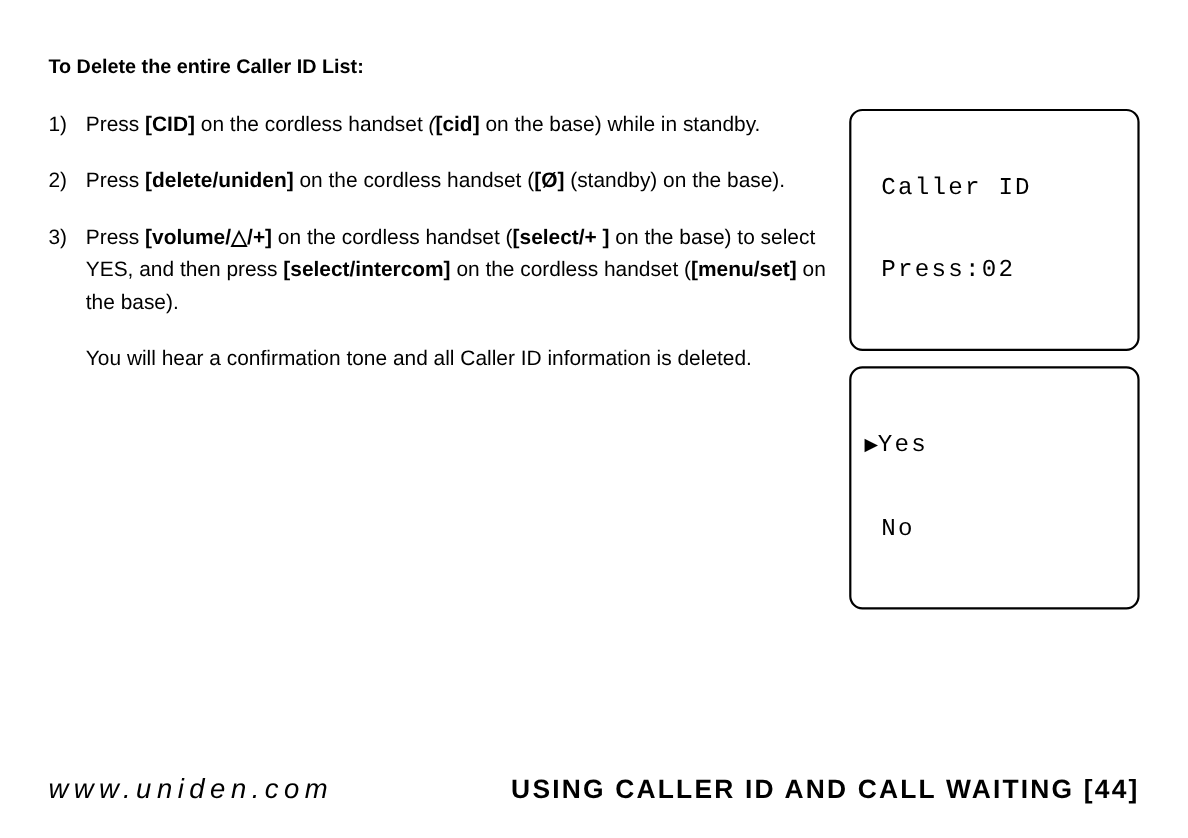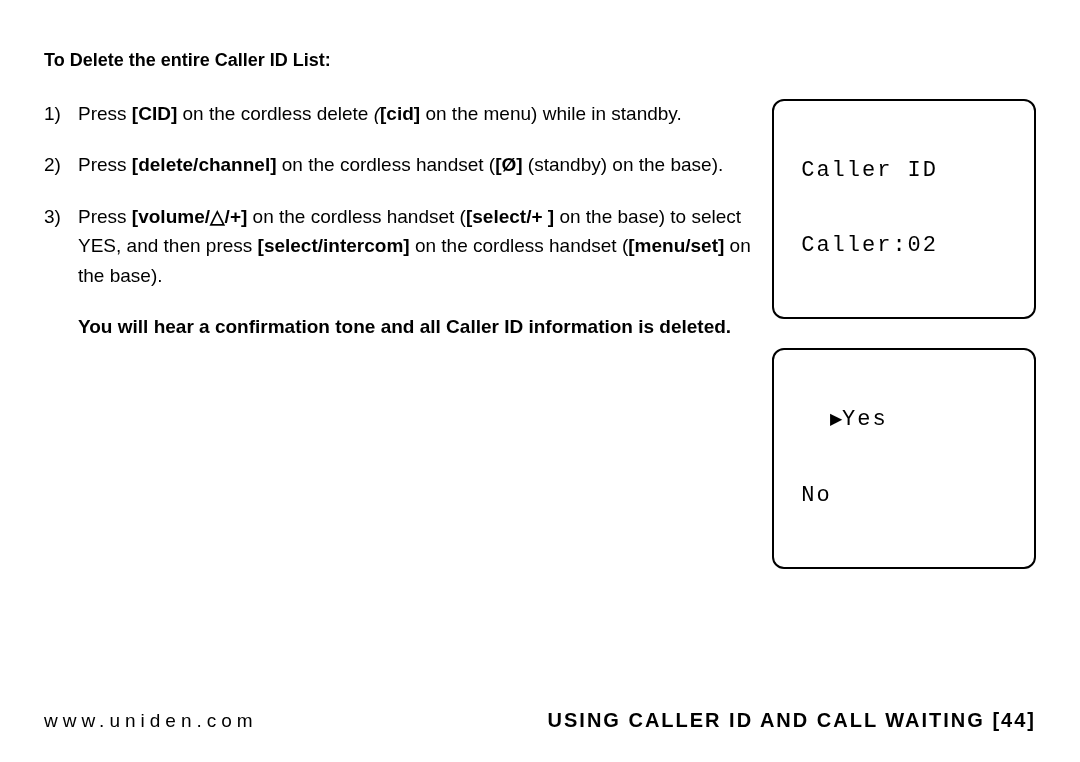--- a/index.html
+++ b/index.html
@@ -41,47 +41,45 @@
   }
   .step .num {
     min-width: 24px;
     white-space: nowrap;
   }
   .step .body {
     flex: 1;
   }
   .step .body .follow {
     margin-top: 22px;
-    font-weight: bold;
   }
   .bold { font-weight: bold; margin-top: 33px; }
   .italic { font-style: italic; }
 
   .screens {
     width: 264px;
     display: flex;
     flex-direction: column;
-    gap: 29px;
+    gap: 14px;
   }
   .lcd {
     border: 2px solid #000;
     border-radius: 12px;
     padding: 6px 12px 8px 12px;
     font-family: "Courier New", Courier, monospace;
     font-size: 22px;
     line-height: 1.15;
     letter-spacing: 2px;
     white-space: pre;
   }
   .lcd .row {
     display: block;
   }
   .lcd .indent {
     padding-left: 0;
-    margin-left: 44px;
   }
   .lcd .pointer {
     display: inline-block;
     width: 12px;
     text-align: left;
     letter-spacing: 0;
     font-family: Arial, sans-serif;
     font-size: 16px;
     vertical-align: 1px;
   }
@@ -89,25 +87,26 @@
   .footer {
     position: absolute;
     left: 44px;
     right: 44px;
     bottom: 30px;
     display: flex;
     justify-content: space-between;
     align-items: baseline;
   }
   .footer-left {
-    font-size: 19px;
+    font-size: 25px;
     letter-spacing: 5px;
+    font-style: italic;
   }
   .footer-right {
-    font-size: 20px;
+    font-size: 24px;
     font-weight: bold;
     letter-spacing: 2px;
   }
 
   .icon-glyph {
     font-family: Arial, sans-serif;
     font-weight: bold;
   }
 </style>
 </head>
@@ -117,46 +116,46 @@
 
   <div class="heading">To Delete the entire Caller ID List:</div>
 
   <div class="content">
 
     <div class="instructions">
 
       <div class="step">
         <div class="num">1)</div>
         <div class="body">
-          <span>Press </span><span class="bold">[CID]</span><span> on the cordless delete </span><span class="italic">(</span><span class="bold">[cid]</span><span> on the menu) while in standby.</span>
+          <span>Press </span><span class="bold">[CID]</span><span> on the cordless handset </span><span class="italic">(</span><span class="bold">[cid]</span><span> on the base) while in standby.</span>
         </div>
       </div>
 
       <div class="step">
         <div class="num">2)</div>
         <div class="body">
-          <span>Press </span><span class="bold">[delete/channel]</span><span> on the cordless handset (</span><span class="bold">[</span><span class="bold icon-glyph">Ø</span><span class="bold">]</span><span> (standby) on the base).</span>
+          <span>Press </span><span class="bold">[delete/uniden]</span><span> on the cordless handset (</span><span class="bold">[</span><span class="bold icon-glyph">Ø</span><span class="bold">]</span><span> (standby) on the base).</span>
         </div>
       </div>
 
       <div class="step">
         <div class="num">3)</div>
         <div class="body">
           <span>Press </span><span class="bold">[volume/</span><span class="bold icon-glyph">△</span><span class="bold">/+]</span><span> on the cordless handset (</span><span class="bold">[select/+ ]</span><span> on the base) to select YES, and then press </span><span class="bold">[select/intercom]</span><span> on the cordless handset (</span><span class="bold">[menu/set]</span><span> on the base).</span>
           <div class="follow">You will hear a confirmation tone and all Caller ID information is deleted.</div>
         </div>
       </div>
 
     </div>
 
     <div class="screens">
 
       <div class="lcd">
         <span class="row"> Caller ID</span>
-        <span class="row"> Caller:02</span>
+        <span class="row"> Press:02</span>
       </div>
 
       <div class="lcd">
         <span class="row indent"><span class="pointer">▶</span><span>Yes</span></span>
         <span class="row"> No</span>
       </div>
 
     </div>
 
   </div>

